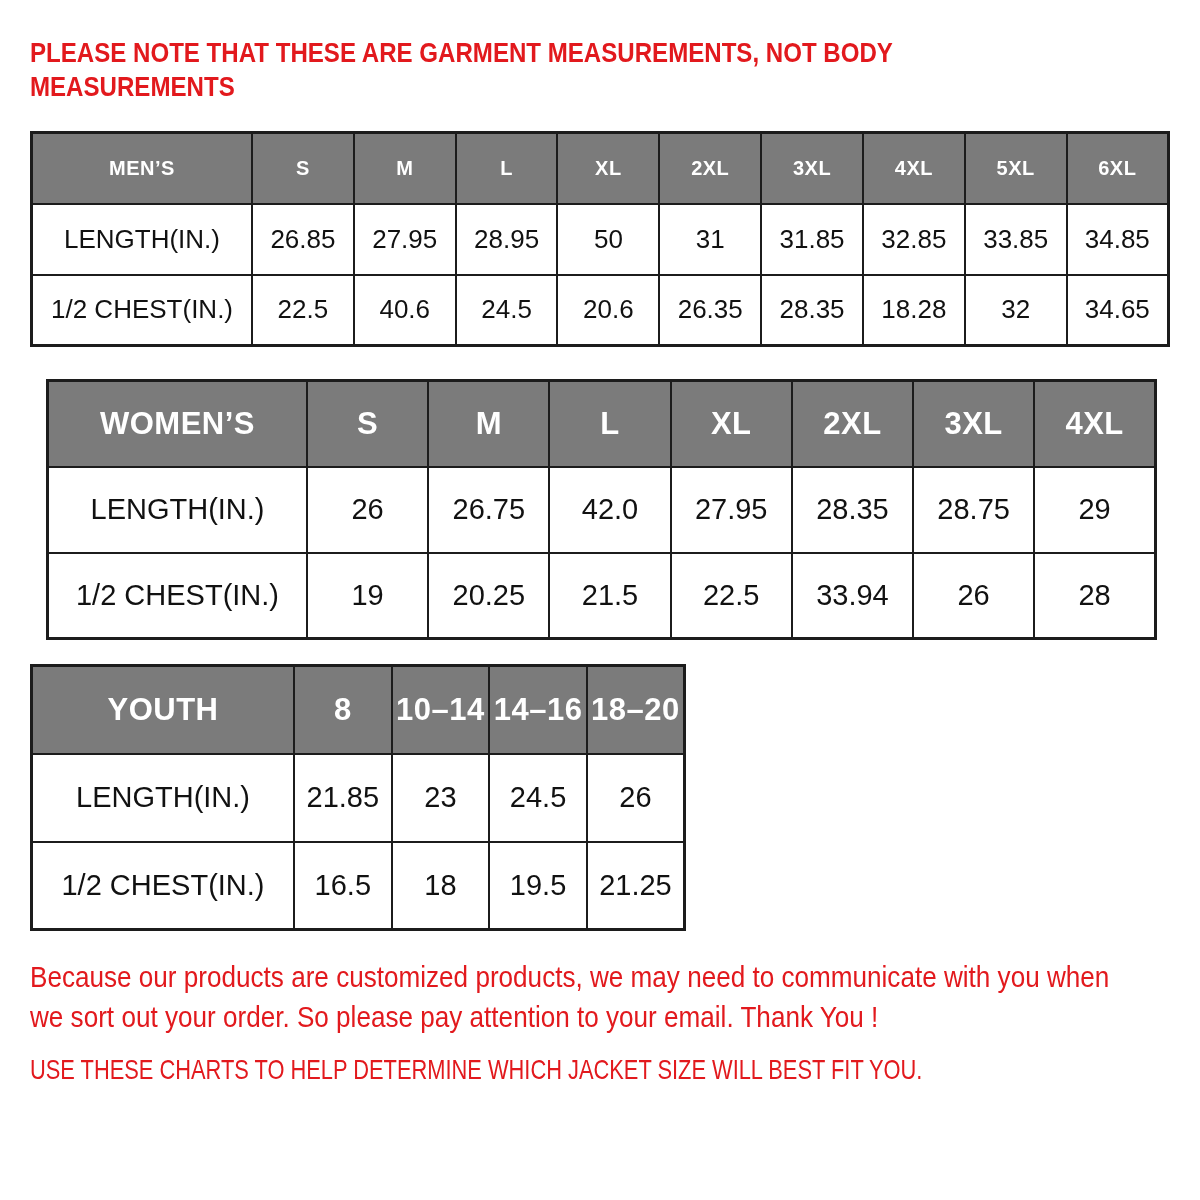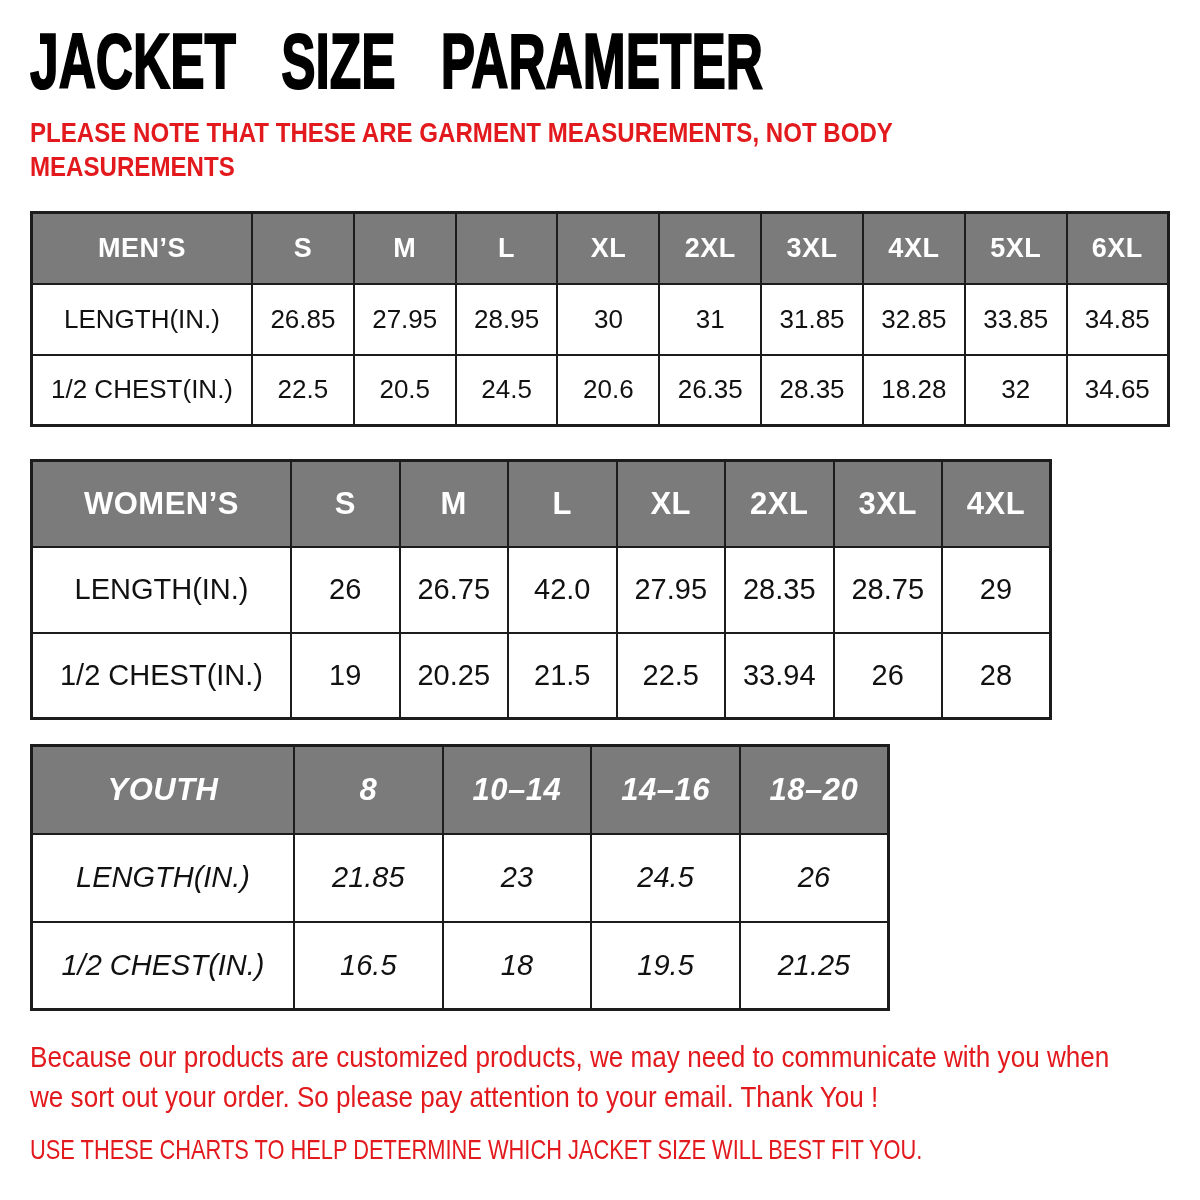--- a/index.html
+++ b/index.html
@@ -48,29 +48,29 @@
   thead th{
     background:var(--gray);color:#ffffff;font-weight:bold;
     letter-spacing:0.5px;
   }
   td.rowlabel{font-weight:normal;text-align:center;}
   
   .t-mens table{width:1140px;}
   .t-mens tr{height:71px;}
   .t-mens th:first-child,.t-mens td:first-child{width:218px;}
   .t-mens{font-size:26px;}
-  .t-mens thead th{font-size:27px;}
-  
-  .t-womens table{width:1022px;}
+  .t-mens thead th{font-size:20px;}
+  
+  .t-womens table{width:1111px;margin-left:16px;}
   .t-womens tr{height:86px;}
   .t-womens th:first-child,.t-womens td:first-child{width:257px;}
   .t-womens{font-size:29px;}
   .t-womens thead th{font-size:31px;}
   
-  .t-youth table{width:860px;font-style:italic;}
+  .t-youth table{width:656px;}
   .t-youth tr{height:88px;}
   .t-youth th:first-child,.t-youth td:first-child{width:260px;}
   .t-youth{font-size:29px;}
   .t-youth thead th{font-size:31px;}
   
   .footer-para{
     margin:26px 0 0 0;color:var(--red);
     font-size:29px;line-height:1.38;
     width:1210px;transform:scaleX(0.9);transform-origin:left top;
   }
@@ -78,23 +78,20 @@
     margin:16px 0 0 0;color:var(--red);
     font-size:28px;line-height:1.2;white-space:nowrap;
     transform:scaleX(0.78);transform-origin:left top;
   }
 </style>
 </head>
 <body>
 
 <div class="page">
 
-  <h1 class="title">
-    <span class="squeeze-title">JACKET SIZE PARAMETER</span>
-  </h1>
 
   <p class="note">PLEASE NOTE THAT THESE ARE GARMENT MEASUREMENTS, NOT BODY MEASUREMENTS</p>
 
   <div class="tablewrap t-mens">
       <table>
         <thead>
           <tr>
             <th>MEN’S</th>
             <th>S</th>
             <th>M</th>
@@ -106,31 +103,31 @@
             <th>5XL</th>
             <th>6XL</th>
           </tr>
         </thead>
         <tbody>
           <tr>
             <td class="rowlabel">LENGTH(IN.)</td>
             <td>26.85</td>
             <td>27.95</td>
             <td>28.95</td>
-            <td>30</td>
+            <td>50</td>
             <td>31</td>
             <td>31.85</td>
             <td>32.85</td>
             <td>33.85</td>
             <td>34.85</td>
           </tr>
           <tr>
             <td class="rowlabel">1/2 CHEST(IN.)</td>
             <td>22.5</td>
-            <td>20.5</td>
+            <td>40.6</td>
             <td>24.5</td>
             <td>20.6</td>
             <td>26.35</td>
             <td>28.35</td>
             <td>18.28</td>
             <td>32</td>
             <td>34.65</td>
           </tr>
         </tbody>
       </table>

